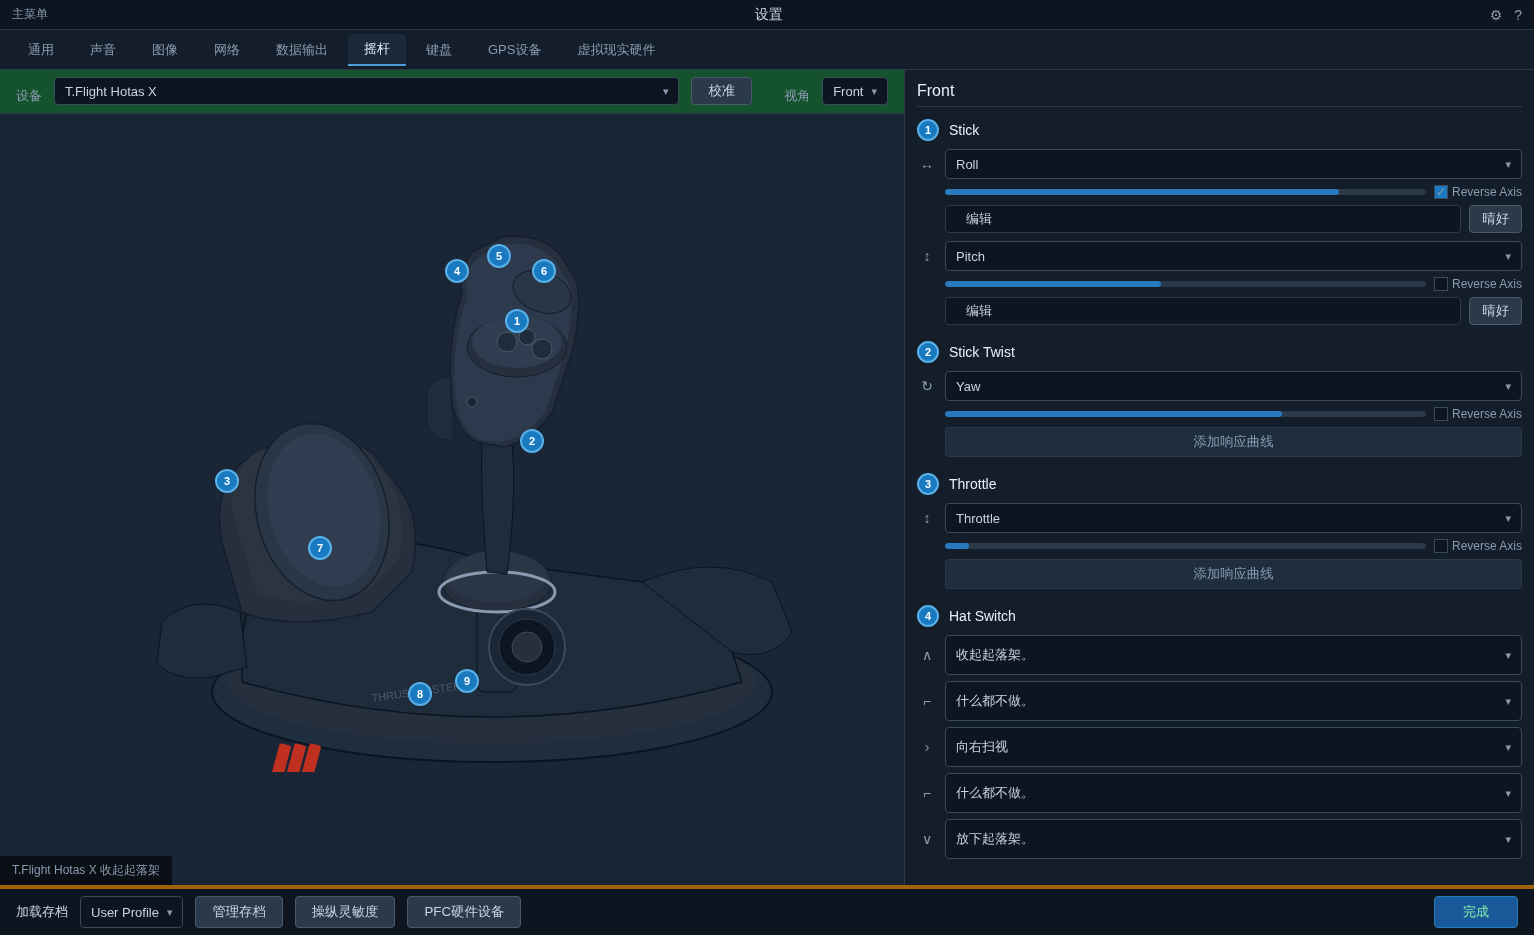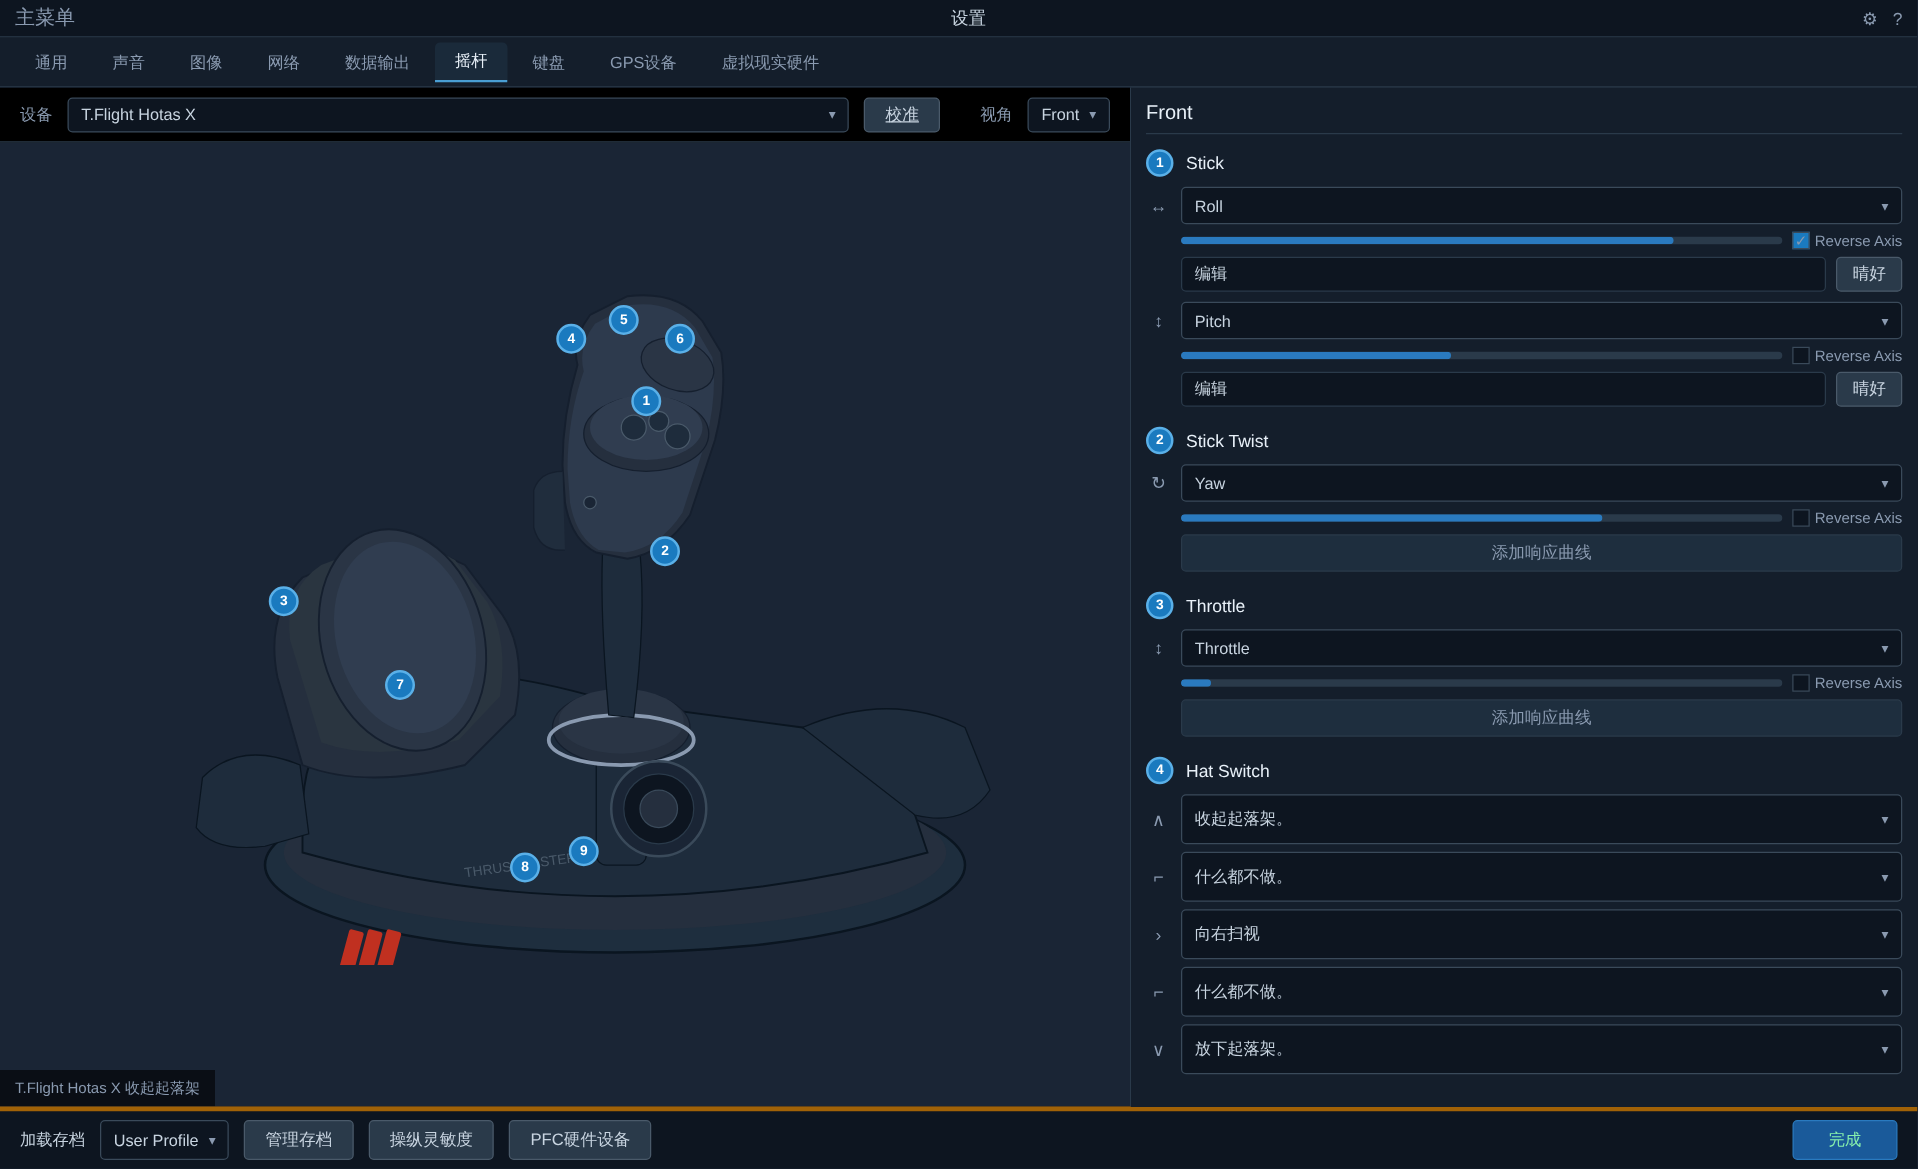--- a/index.html
+++ b/index.html
@@ -16,21 +16,21 @@
     
     .title-bar {
       background: #0d1520;
       height: 30px;
       display: flex;
       align-items: center;
       justify-content: space-between;
       padding: 0 12px;
       border-bottom: 1px solid #2a3a4a;
     }
-    .title-bar-left { font-size: 16px; color: #8a9ab0; }
+    .title-bar-left { font-size: 12px; color: #8a9ab0; }
     .title-bar-center { font-size: 14px; color: #c8d4e0; }
     .title-bar-right { display: flex; gap: 12px; color: #8a9ab0; font-size: 14px; }
 
     
     .tabs-bar {
       background: #141e2b;
       height: 40px;
       display: flex;
       align-items: center;
       padding: 0 12px;
@@ -61,24 +61,24 @@
       flex: 0 0 905px;
       background: #1a2535;
       position: relative;
       overflow: hidden;
       border-right: 1px solid #2a3a4a;
     }
 
     
     .device-bar {
       display: flex;
-      align-items: center;
+      align-items: flex-end;
       padding: 8px 16px;
       gap: 12px;
-      background: #000000;
+      background: #14532d;
       border-bottom: 1px solid #2a3a4a;
       height: 44px;
     }
     .device-label { color: #8a9ab0; }
     .device-select {
       flex: 1;
       background: #0d1520;
       border: 1px solid #3a4a5a;
       color: #c8d4e0;
       padding: 4px 10px;
@@ -90,21 +90,20 @@
       cursor: pointer;
     }
     .calibrate-btn {
       background: #2a3a4a;
       border: 1px solid #4a5a6a;
       color: #c8d4e0;
       padding: 4px 16px;
       border-radius: 4px;
       cursor: pointer;
       height: 28px;
-      text-decoration: underline;
     }
     .view-label { color: #8a9ab0; margin-left: 20px; }
     .view-select {
       background: #0d1520;
       border: 1px solid #3a4a5a;
       color: #c8d4e0;
       padding: 4px 10px;
       border-radius: 4px;
       height: 28px;
       display: flex;
@@ -276,21 +275,21 @@
       align-items: center;
       gap: 8px;
       margin-bottom: 4px;
       padding-left: 28px;
     }
     .edit-field {
       flex: 1;
       background: #0d1520;
       border: 1px solid #2a3a4a;
       color: #c8d4e0;
-      padding: 4px 10px;
+      padding: 4px 20px;
       border-radius: 4px;
       height: 28px;
     }
     .ok-btn {
       background: #2a3a4a;
       border: 1px solid #4a5a6a;
       color: #c8d4e0;
       padding: 4px 12px;
       border-radius: 4px;
       cursor: pointer;

